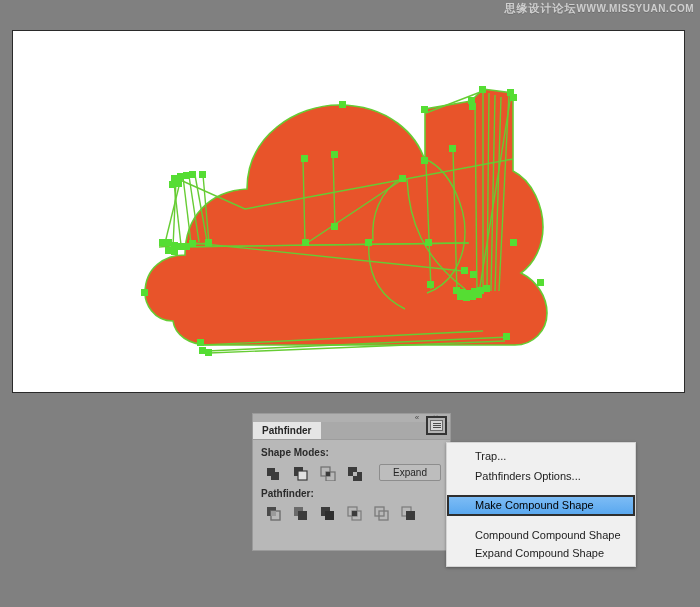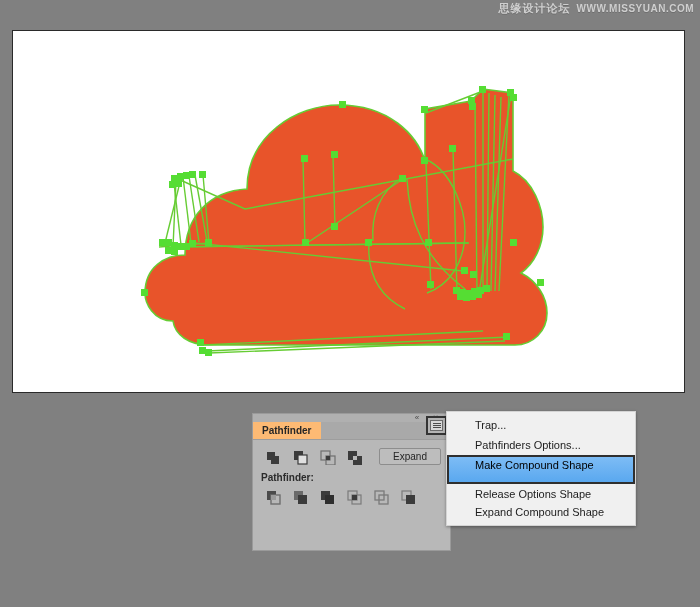--- a/index.html
+++ b/index.html
@@ -21,21 +21,21 @@
     position: absolute;
     top: 1px;
     right: 6px;
     font-size: 11px;
     color: #cfcfcf;
     letter-spacing: 0.5px;
     font-weight: bold;
     white-space: nowrap;
     text-shadow: 0 1px 0 #6e6e6e;
   }
-  #watermark .cn { margin-right: 6px; letter-spacing: 1px; font-family: Liberation Mono, monospace; }
+  #watermark .cn { margin-right: 0; letter-spacing: 1px; font-family: Liberation Mono, monospace; }
   #watermark .url { font-size: 10px; }
 
   
   #artboard {
     position: absolute;
     left: 12px;
     top: 30px;
     width: 673px;
     height: 363px;
     background: #ffffff;
@@ -75,21 +75,21 @@
     height: 17px;
     background: #a9a9a9;
     border-bottom: 1px solid #9d9d9d;
   }
   .tab-active {
     position: absolute;
     left: 0; top: 0;
     height: 17px;
     padding: 0 10px 0 9px;
     line-height: 17px;
-    background: #fdba74;
+    background: #e5e5e5;
     font-size: 10px;
     color: #262626;
     font-weight: bold;
   }
   .panel-menu-btn {
     position: absolute;
     right: 3px;
     top: -6px;
     width: 21px;
     height: 19px;
@@ -155,21 +155,21 @@
     justify-content: center;
     cursor: pointer;
     box-sizing: border-box;
   }
   .btn-row.pathfinders .pf-btn { width: 27px; }
 
   
   #panel-menu {
     position: absolute;
     left: 446px;
-    top: 411px;
+    top: 442px;
     width: 190px;
     background: #f0f0f0;
     box-sizing: border-box;
     box-shadow: 0 1px 3px rgba(0,0,0,0.35);
     border: 1px solid #d4d4d4;
     padding: 4px 0 4px 0;
   }
   .menu-item {
     height: 18px;
     line-height: 18px;
@@ -179,24 +179,24 @@
     white-space: nowrap;
     cursor: pointer;
     box-sizing: border-box;
   }
   .menu-item.disabled { color: #a2a2a2; cursor: default; }
   .menu-item.selected {
     background: #6db3f2;
     background: linear-gradient(#7dbcf5, #5aa8ef);
     color: #000000;
     border: 2px solid #2f2f2f;
-    height: 29px;
+    height: 21px;
     line-height: 16px;
     padding-left: 26px;
-    margin: 1px 0;
+    margin: 10px 0;
   }
   .menu-sep { height: 2px; }
 </style>
 </head>
 <body>
 
 <div id="watermark">
   <span class="cn">思缘设计论坛</span><span class="url">WWW.MISSYUAN.COM</span>
 </div>
 
@@ -337,20 +337,21 @@
       <span class="inner">
         <i></i>
           <i></i>
           <i></i>
       </span>
     </div>
   </div>
 
   <div class="panel-body">
 
+    <div class="section-label">Shape Modes:</div>
 
     <div class="btn-row shape-modes">
       <div class="pf-btn">
         <svg width="17" height="17" viewBox="0 0 17 17">
           <path d="M1 4h8v4h4v7H5v-4H1z M1 4h8v4h4v7H5v-4H1z" fill="#3b3b3b"></path>
           <rect x="1" y="4" width="8" height="8" fill="#3b3b3b"></rect>
           <rect x="5" y="8" width="8" height="8" fill="#3b3b3b"></rect>
         </svg>
       </div>
       <div class="pf-btn">
@@ -429,18 +430,18 @@
     <span>Trap...</span>
   </div>
   <div class="menu-sep"></div>
   <div class="menu-item">
     <span>Pathfinders Options...</span>
   </div>
   <div class="menu-item selected">
     <span>Make Compound Shape</span>
   </div>
   <div class="menu-item">
-    <span>Release Options Shape</span>
+    <span>Compound Compound Shape</span>
   </div>
   <div class="menu-item">
     <span>Expand Compound Shape</span>
   </div>
 </div>
 
 </body></html>

